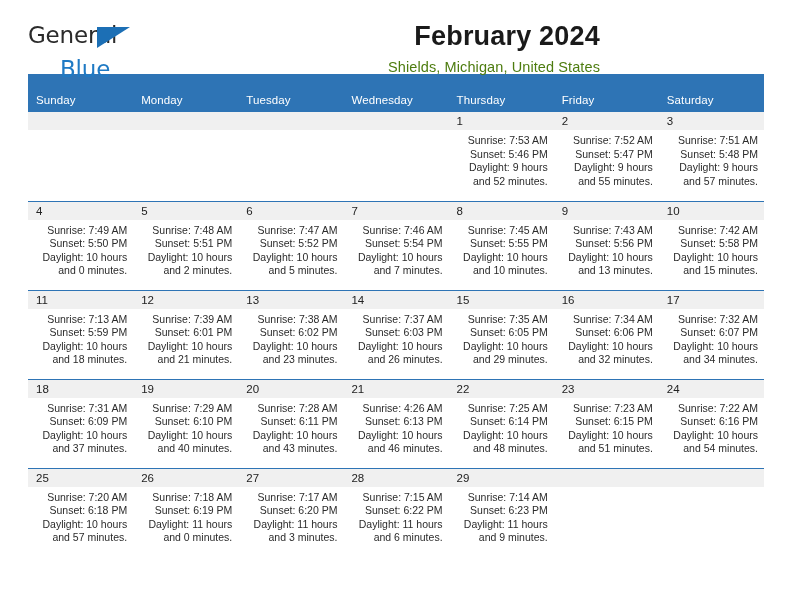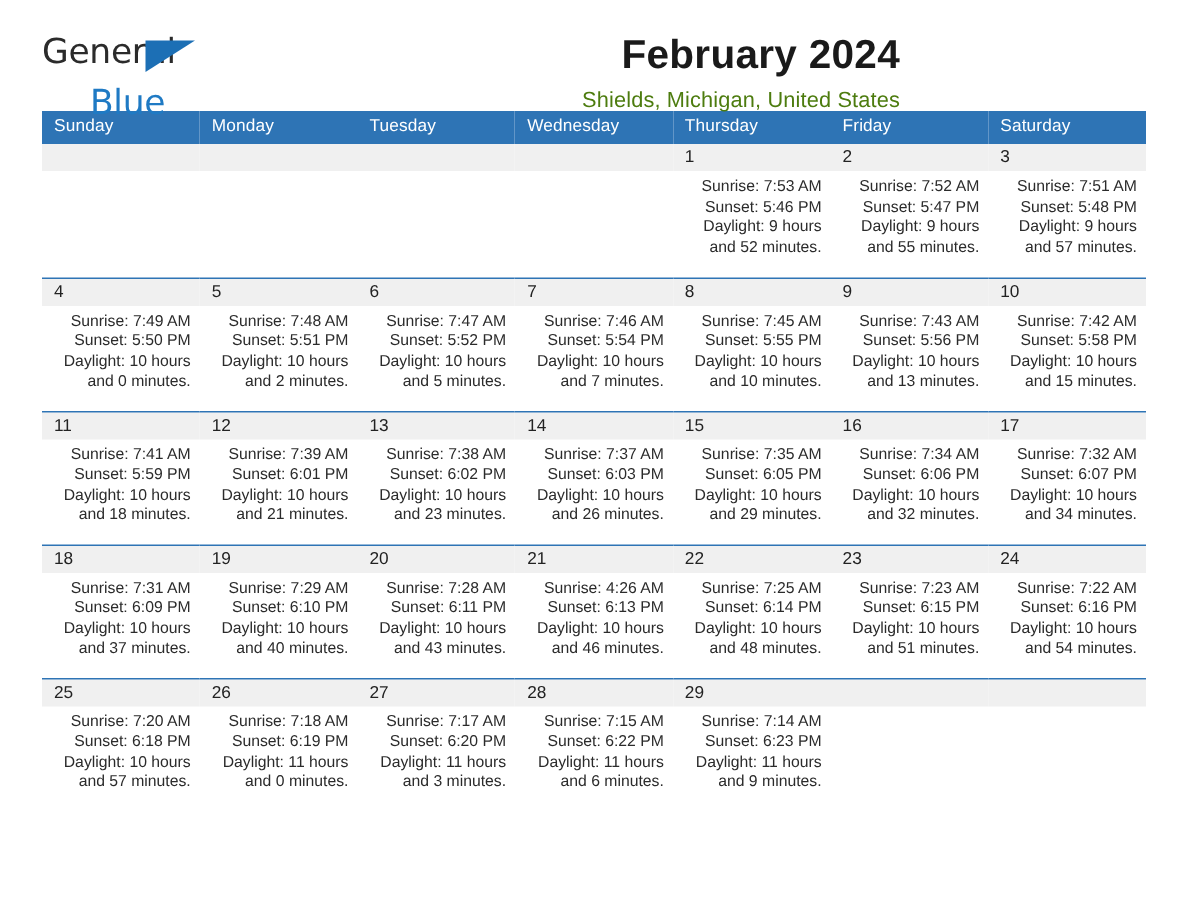--- a/index.html
+++ b/index.html
@@ -88,21 +88,21 @@
     width: 736px;
     border-collapse: collapse;
     table-layout: fixed;
   }
   .calendar th {
     background: #2e74b5;
     color: #ffffff;
     font-weight: normal;
     font-size: 11.5px;
     text-align: left;
-    padding: 4px 0 6px 8px;
+    padding: 20px 0 6px 8px;
     letter-spacing: 0.1px;
     height: 20px;
     box-sizing: border-box;
   }
   .calendar td {
     vertical-align: top;
     padding: 0;
     border-top: 1px solid #2e74b5;
     height: 89px;
     box-sizing: border-box;
@@ -326,21 +326,21 @@
                 <div>and 15 minutes.</div>
               </div>
             </div>
           </td>
         </tr>
         <tr class="week">
           <td>
             <div class="daycell">
               <div class="daynum-band">11</div>
               <div class="daybody">
-                <div>Sunrise: 7:41 AM</div>
+                <div>Sunrise: 7:13 AM</div>
                 <div>Sunset: 5:59 PM</div>
                 <div>Daylight: 10 hours</div>
                 <div>and 18 minutes.</div>
               </div>
             </div>
           </td>
           <td>
             <div class="daycell">
               <div class="daynum-band">12</div>
               <div class="daybody">

